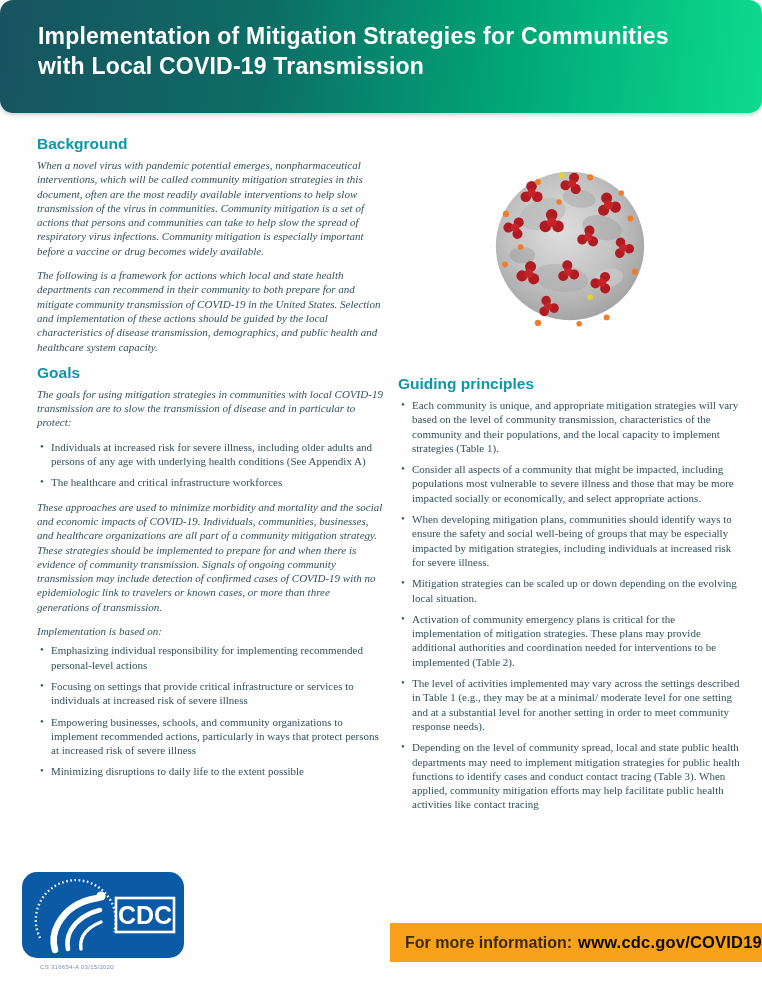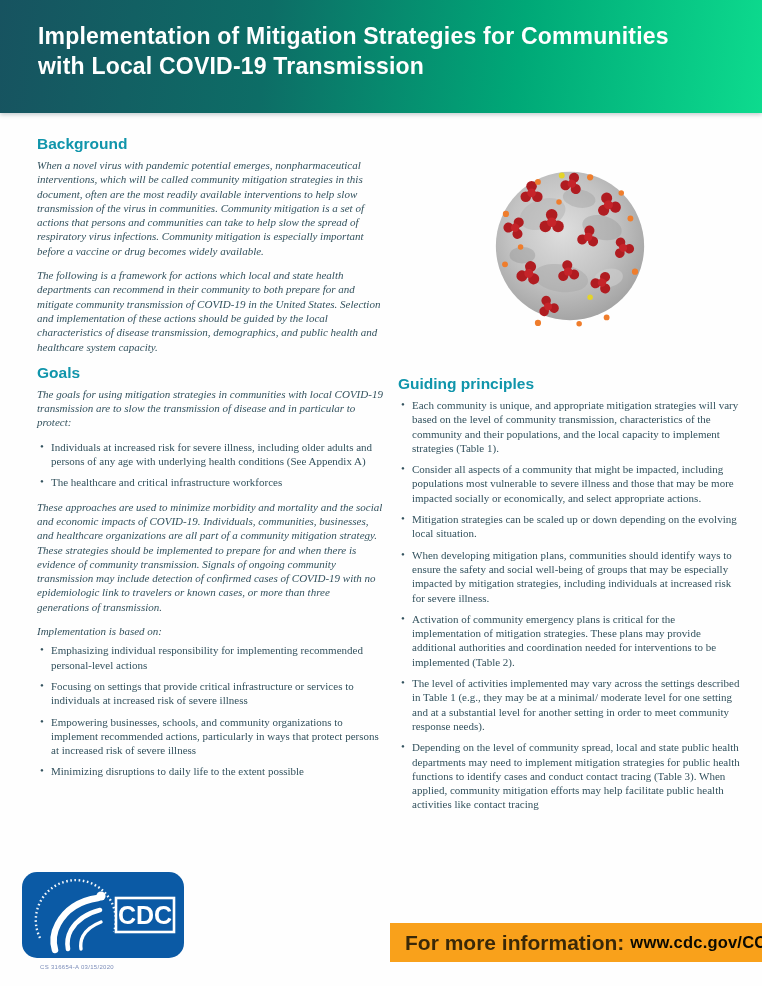--- a/index.html
+++ b/index.html
@@ -5,20 +5,21 @@
   html,body { margin:0; padding:0; background:#ffffff; }
   .page {
     position:relative; width:762px; height:986px; background:#fefefe;
     font-family:"Liberation Serif", serif; overflow:hidden;
   }
   
   .banner {
     height:113px; box-sizing:border-box; padding:21px 40px 0 38px;
     background:linear-gradient(97deg,#175360 0%,#0d6d66 35%,#00a877 68%,#0ddb8e 100%);
     box-shadow:0 2px 4px rgba(40,70,80,.25);
+    border-radius:13px;
   }
   .banner h1 {
     margin:0; max-width:690px; color:#ffffff;
     font-family:"Liberation Sans", sans-serif; font-weight:bold;
     font-size:23px; line-height:1.32; letter-spacing:.2px;
   }
   
   .content { display:flex; padding:12px 20px 0 37px; }
   .col { box-sizing:border-box; }
   .col.left  { width:347px; margin-right:14px; }
@@ -44,21 +45,21 @@
     font-family:"Liberation Sans", sans-serif; font-size:6px; color:#7b8cb8;
     letter-spacing:.3px;
   }
   .info-banner {
     position:absolute; right:0; top:923px; width:372px; height:39px;
     background:#f9a11b; display:flex; align-items:center;
     box-sizing:border-box; padding-left:15px;
     font-family:"Liberation Sans", sans-serif; color:#181405;
     white-space:nowrap;
   }
-  .info-banner .prefix { font-size:21px; font-weight:bold; opacity:.85; margin-right:6px; }
+  .info-banner .prefix { font-size:16px; font-weight:bold; opacity:.85; margin-right:6px; }
   .info-banner .url    { font-size:16.5px; font-weight:bold; color:#0b0a02; letter-spacing:.2px; }
 </style>
 </head>
 <body>
 
 <div class="page">
 
   <header class="banner">
     <h1>Implementation of Mitigation Strategies for Communities with Local COVID-19 Transmission</h1>
   </header>
@@ -175,22 +176,22 @@
               <circle cx="152" cy="186" r="3.0"></circle>
           </g>
         </svg>
       </div>
 
       <h2>Guiding principles</h2>
       <ul>
 
       <li>Each community is unique, and appropriate mitigation strategies will vary based on the level of community transmission, characteristics of the community and their populations, and the local capacity to implement strategies (Table 1).</li>
           <li>Consider all aspects of a community that might be impacted, including populations most vulnerable to severe illness and those that may be more impacted socially or economically, and select appropriate actions.</li>
+          <li>When developing mitigation plans, communities should identify ways to ensure the safety and social well-being of groups that may be especially impacted by mitigation strategies, including individuals at increased risk for severe illness.</li>
           <li>Mitigation strategies can be scaled up or down depending on the evolving local situation.</li>
-          <li>When developing mitigation plans, communities should identify ways to ensure the safety and social well-being of groups that may be especially impacted by mitigation strategies, including individuals at increased risk for severe illness.</li>
           <li>Activation of community emergency plans is critical for the implementation of mitigation strategies. These plans may provide additional authorities and coordination needed for interventions to be implemented (Table 2).</li>
           <li>The level of activities implemented may vary across the settings described in Table 1 (e.g., they may be at a minimal/ moderate level for one setting and at a substantial level for another setting in order to meet community response needs).</li>
           <li>Depending on the level of community spread, local and state public health departments may need to implement mitigation strategies for public health functions to identify cases and conduct contact tracing (Table 3). When applied, community mitigation efforts may help facilitate public health activities like contact tracing</li>
         </ul>
     </section>
   </main>
 
   <div class="cdc-logo">
     <svg width="162" height="86" viewBox="0 0 162 86">
       <rect x="0" y="0" width="162" height="86" rx="15" fill="#0b5aa5"></rect>

